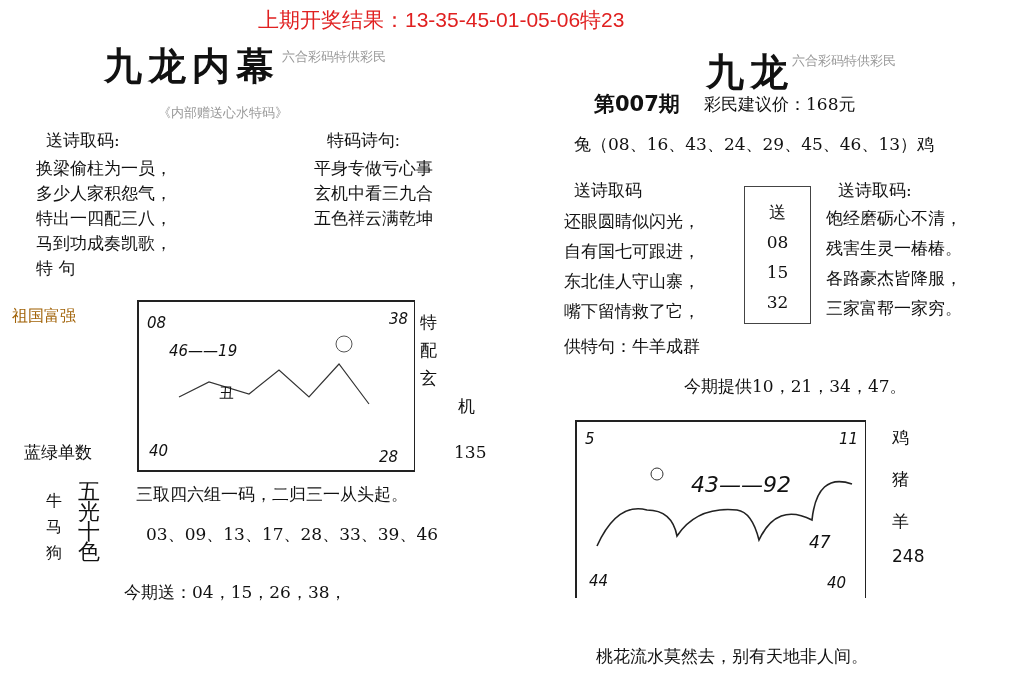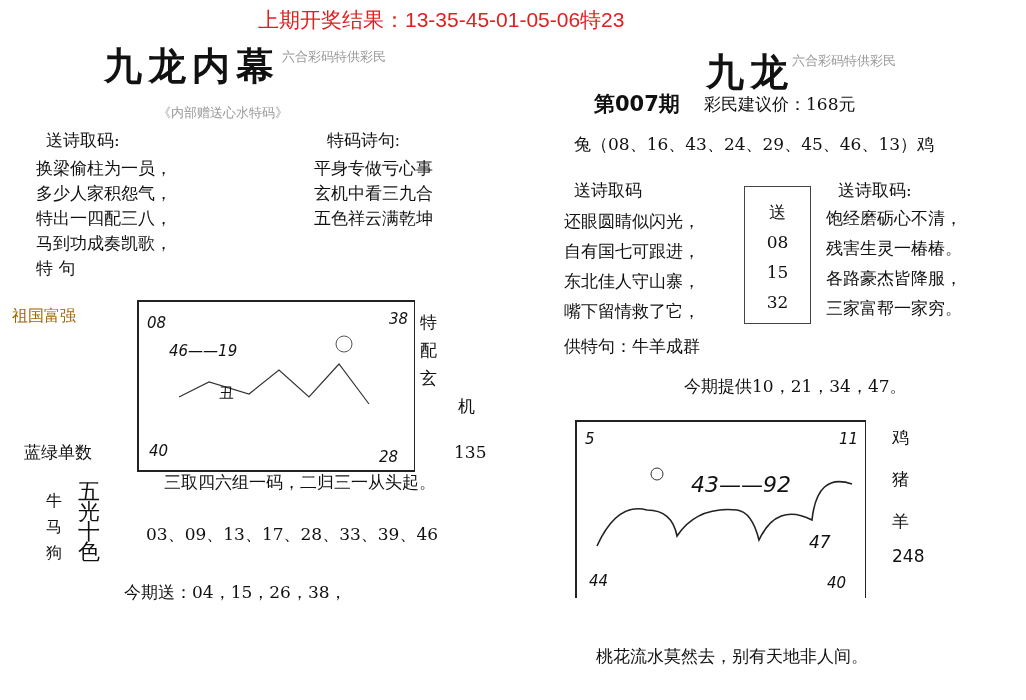--- a/index.html
+++ b/index.html
@@ -73,21 +73,21 @@
   <span>牛</span>
   <span>马</span>
   <span>狗</span>
 </div>
 <div class="abs vert" style="left:78px;top:482px;font-size:22px;line-height:20px;font-family:'DejaVu Sans',sans-serif;">
   <span>五</span>
   <span>光</span>
   <span>十</span>
   <span>色</span>
 </div>
-<div class="abs t17" style="left:136px;top:470px;margin-left:28px;">三取四六组一码，二归三一从头起。</div>
+<div class="abs t17" style="left:136px;top:482px;">三取四六组一码，二归三一从头起。</div>
 <div class="abs t17" style="left:146px;top:522px;">03、09、13、17、28、33、39、46</div>
 <div class="abs t17" style="left:124px;top:580px;">今期送：04，15，26，38，</div>
 
 <div class="abs title" style="left:706px;top:34px;">九龙</div>
 <div class="abs subtle" style="left:792px;top:52px;">六合彩码特供彩民</div>
 <div class="abs" style="left:594px;top:90px;font-size:21px;font-weight:bold;font-family:'DejaVu Sans',sans-serif;">第007期</div>
 <div class="abs t17" style="left:704px;top:92px;">彩民建议价：168元</div>
 <div class="abs t17" style="left:574px;top:132px;text-align:center;">兔（08、16、43、24、29、45、46、13）鸡</div>
 
 <div class="abs t17" style="left:574px;top:178px;">送诗取码</div>

